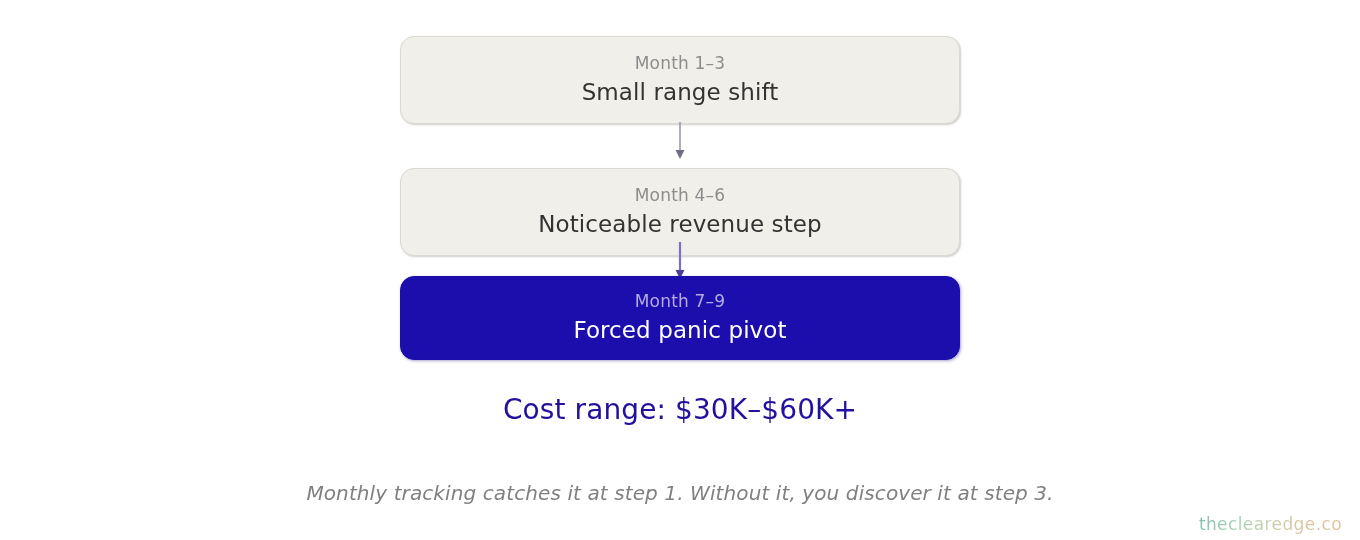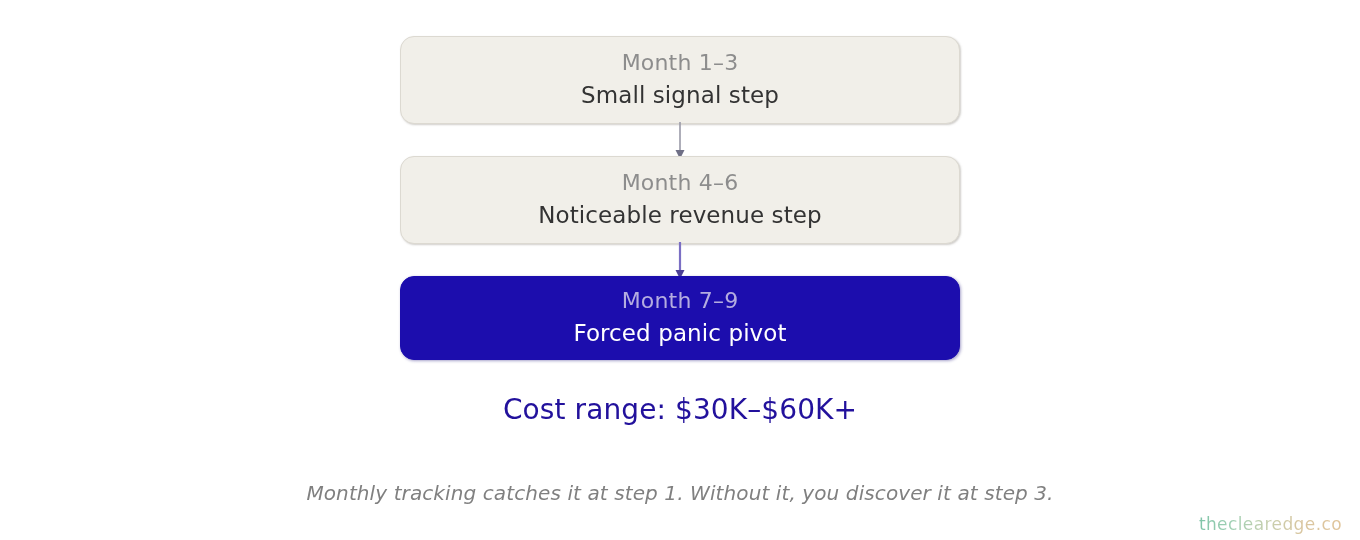--- a/index.html
+++ b/index.html
@@ -40,25 +40,25 @@
     box-shadow: 1px 1px 2px rgba(120,115,105,0.35);
   }
 
   .step-box.highlight {
     background: #1c0dad;
     border: 1px solid #1c0dad;
     box-shadow: 1px 1px 3px rgba(60,50,140,0.45);
   }
 
   #step-1 { top: 36px;  height: 88px; }
-  #step-2 { top: 156px; height: 88px; }
+  #step-2 { top: 168px; height: 88px; }
   #step-3 { top: 276px; height: 84px; }
 
   .step-period {
-    font-size: 22px;
+    font-size: 17px;
     color: #8d8d8d;
     line-height: 1.2;
     margin-bottom: 5px;
     letter-spacing: 0.2px;
   }
   .highlight .step-period {
     color: #b5 adde;
     color: #b4ace0;
   }
 
@@ -123,21 +123,21 @@
     -webkit-text-fill-color: transparent;
   }
 </style>
 </head>
 <body>
 
 <div class="canvas">
 
   <div class="step-box plain" id="step-1">
     <div class="step-period">Month 1–3</div>
-    <div class="step-title">Small signal step</div>
+    <div class="step-title">Small range shift</div>
   </div>
 
   <div class="connector" id="connector-1">
     <svg width="1360" height="40" viewBox="0 0 1360 40">
       <line x1="680" y1="0" x2="680" y2="31" stroke="#9a9aa8" stroke-width="1.6"></line>
       <polygon points="680,37 675.5,28 684.5,28" fill="#6f6f86"></polygon>
     </svg>
   </div>
 
   <div class="step-box plain" id="step-2">

